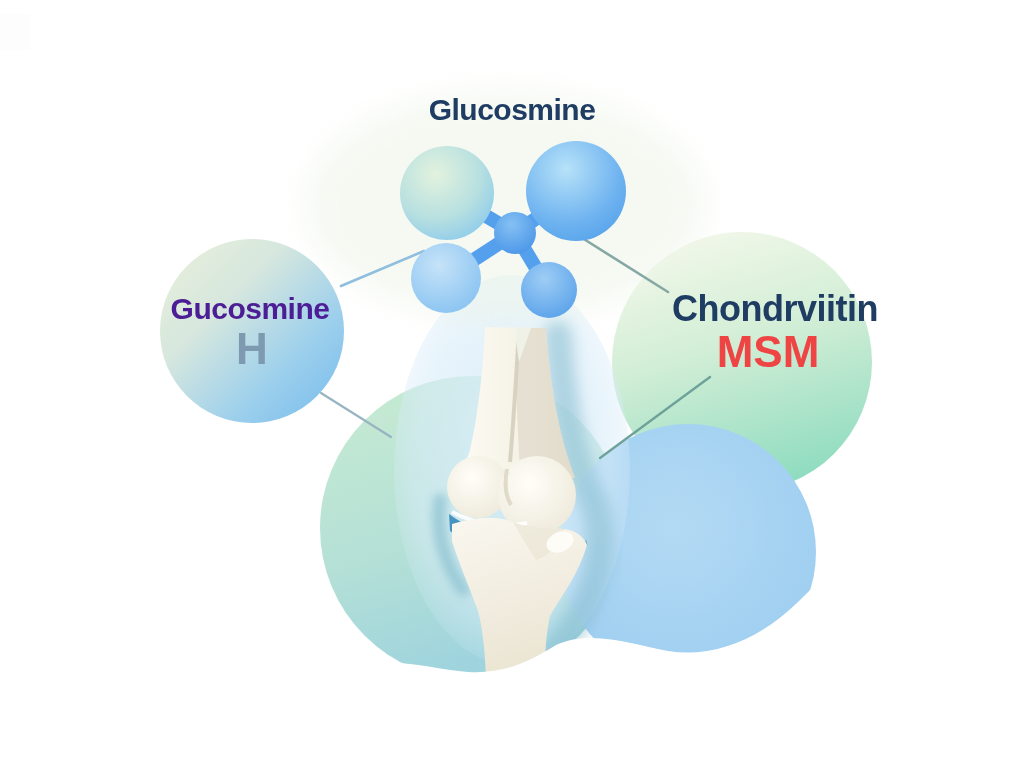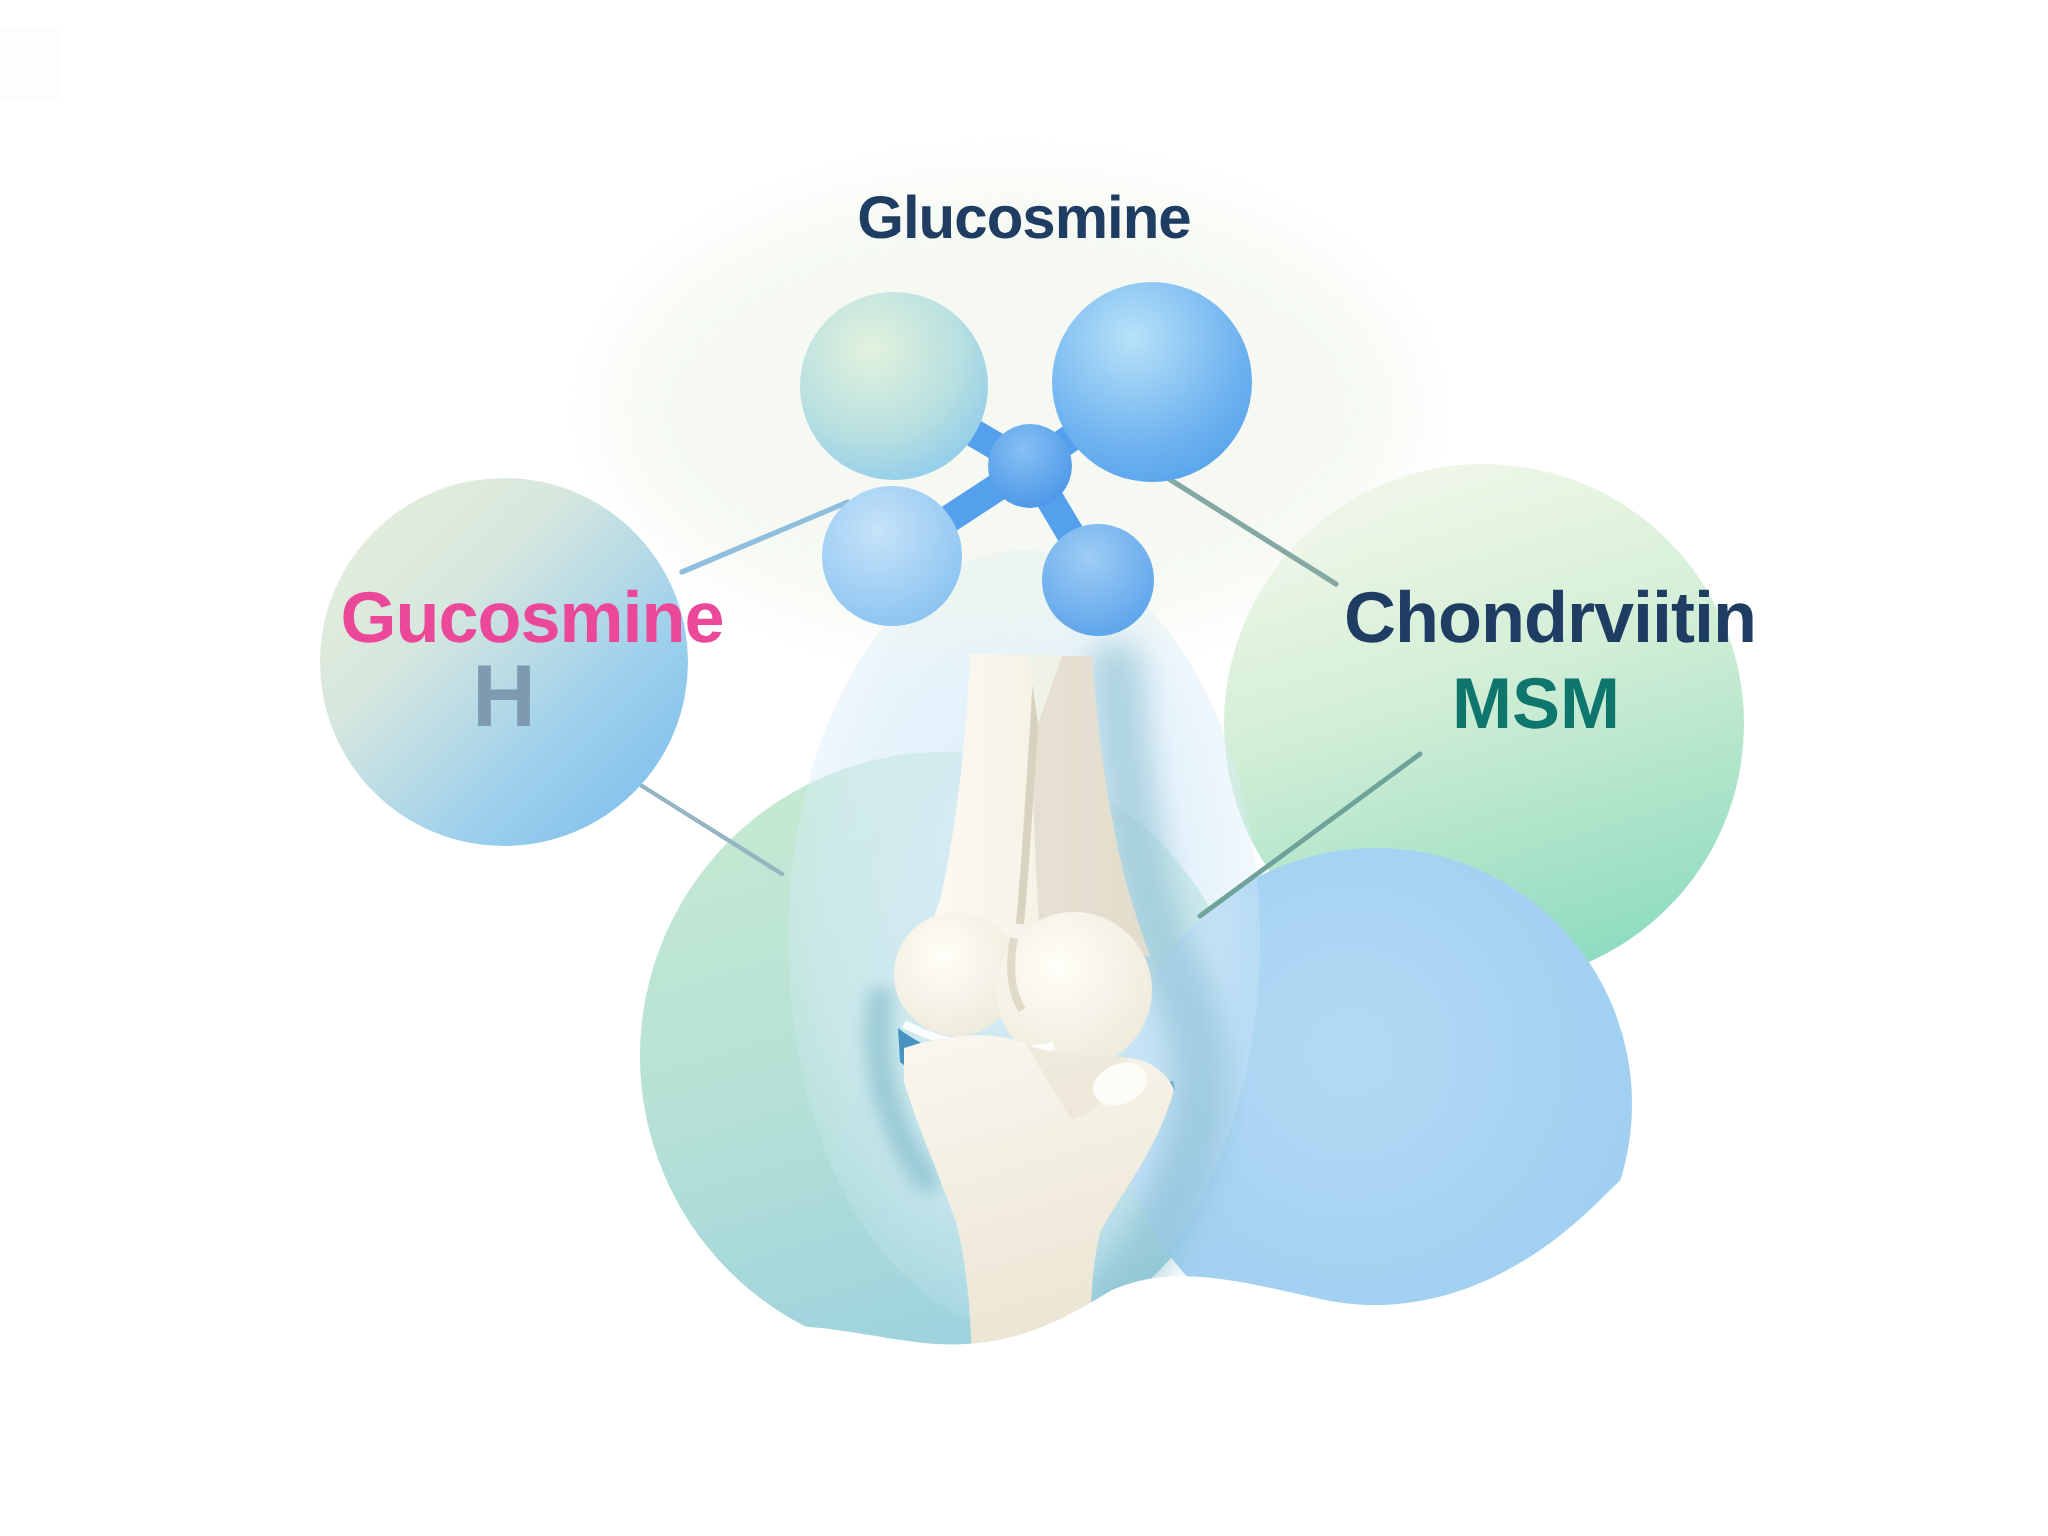--- a/index.html
+++ b/index.html
@@ -19,33 +19,33 @@
     font-weight:700;
     letter-spacing:-0.5px;
     user-select:none;
   }
   .title-label{
     left:512px;top:110px;
     font-size:30px;color:#1f3c63;
   }
   .left-node-label{
     left:250px;top:309px;
-    font-size:36px;color:#ec4899;margin-left:16px;
+    font-size:30px;color:#4c1d95;
   }
   .left-node-sublabel{
     left:252px;top:349px;
     font-size:44px;color:#7e9ab0;letter-spacing:0;
   }
   .right-node-label{
     left:775px;top:309px;
     font-size:36px;color:#1f3c63;
   }
   .right-node-sublabel{
     left:768px;top:352px;
-    font-size:36px;color:#0f766e;letter-spacing:0;
+    font-size:44px;color:#ef4444;letter-spacing:0;
   }
 </style>
 </head>
 <body>
 
 <div class="stage">
 
   <svg width="1024" height="768" viewBox="0 0 1024 768">
     <defs>
       <linearGradient id="gLeftCircle" x1="0" y1="0" x2="1" y2="1">

